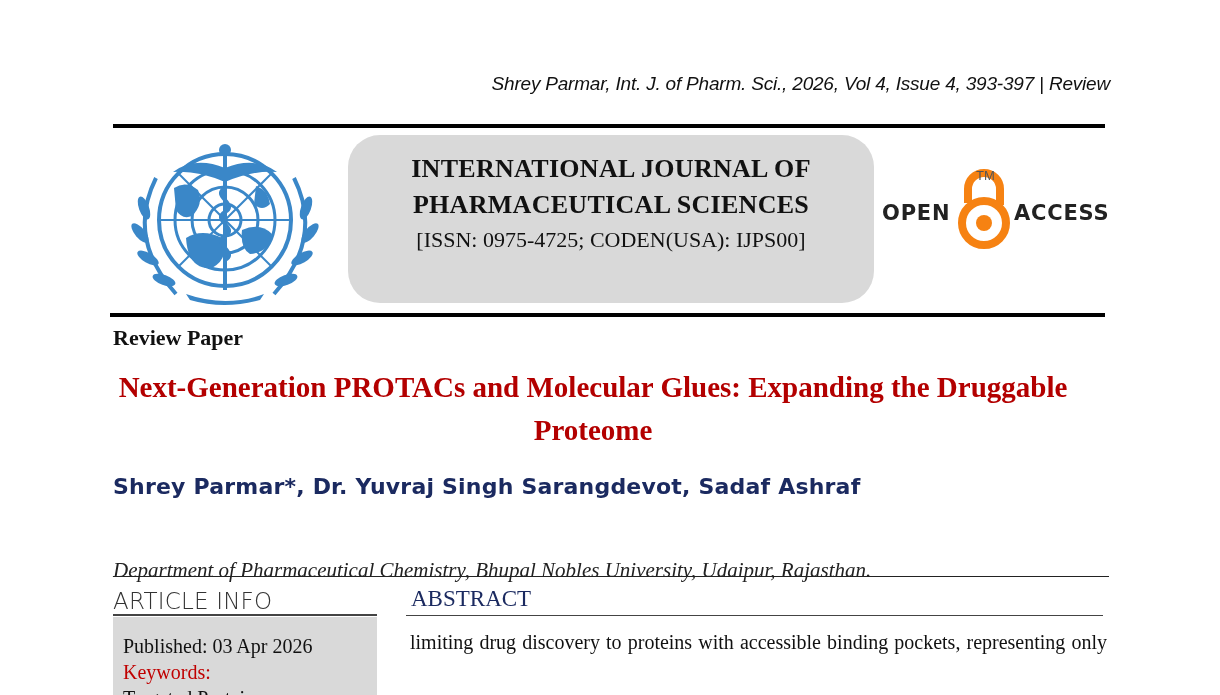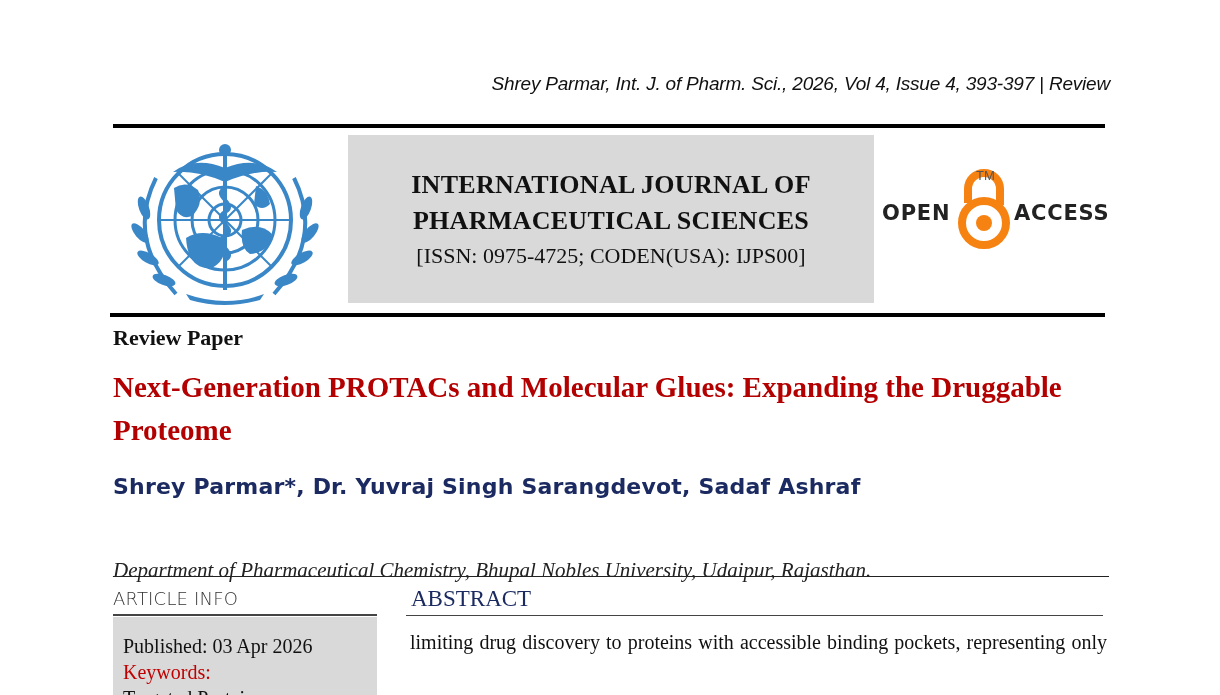--- a/index.html
+++ b/index.html
@@ -17,21 +17,21 @@
   }
   .rule-top { top: 124px; }
   .rule-bottom { top: 313px; left: 110px; width: 995px; }
 
   .logo {
     position: absolute; left: 126px; top: 138px; width: 198px; height: 168px;
   }
 
   .masthead {
     position: absolute; left: 348px; top: 135px; width: 526px; height: 168px;
-    background: #d9d9d9; text-align: center; padding-top: 32px;
+    background: #d9d9d9; text-align: center; padding-top: 16px; border-radius: 32px;
   }
   .masthead .jt {
     font-family: "Liberation Serif", serif; font-weight: bold; font-size: 26px; line-height: 36px;
     color: #111; letter-spacing: 0.3px;
   }
   .masthead .issn, .masthead .home {
     font-size: 22px; line-height: 33px; color: #111;
   }
 
   .oa-wrap { position: absolute; left: 880px; top: 165px; width: 230px; height: 90px; }
@@ -43,37 +43,37 @@
   .oa-access { left: 134px; }
   .oa-tm { position: absolute; left: 96px; top: 3px; font-family: "Liberation Sans", sans-serif; font-size: 13px; color: #555; }
   .oa-lock { position: absolute; left: 74px; top: 0px; width: 60px; height: 86px; }
 
   .paper-type {
     position: absolute; left: 113px; top: 325px;
     font-weight: bold; font-size: 22px; color: #111;
   }
   .title {
     position: absolute; left: 113px; top: 366px; width: 960px;
-    font-weight: bold; font-size: 29px; line-height: 43px; color: #b30000;
+    font-weight: bold; font-size: 29px; line-height: 43px; color: #b30000; text-align: center;
   }
   .authors {
     position: absolute; left: 113px; top: 474px;
     font-family: "DejaVu Sans", sans-serif; font-weight: bold; font-size: 22px;
     color: #1b2a60; letter-spacing: 0.2px;
   }
   .affil {
     position: absolute; left: 113px; top: 532px;
     font-style: italic; font-size: 21px; color: #222; margin-top: 26px;
   }
 
   .rule-thin { position: absolute; left: 113px; top: 576px; width: 996px; height: 1px; background: #222; }
 
   .info-head {
     position: absolute; left: 113px; top: 588px;
-    font-family: "DejaVu Sans", sans-serif; font-size: 18px; color: #333; letter-spacing: 0.2px; font-weight: 300;
+    font-family: "DejaVu Sans", sans-serif; font-size: 23px; color: #333; letter-spacing: 0.2px; font-weight: 300;
   }
   .info-rule { position: absolute; left: 113px; top: 614px; width: 264px; height: 2px; background: #444; }
   .info-box {
     position: absolute; left: 113px; top: 617px; width: 264px; height: 78px; background: #d9d9d9;
     padding-left: 10px; padding-top: 16px;
   }
   .info-box div { font-size: 20px; line-height: 26px; color: #111; }
   .info-box .kw { color: #c00000; }
 
   .abs-head {

